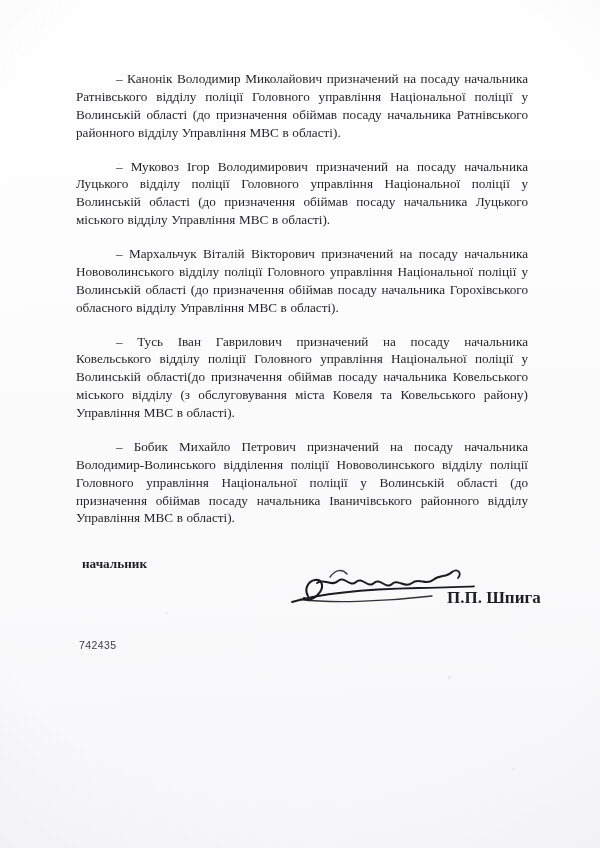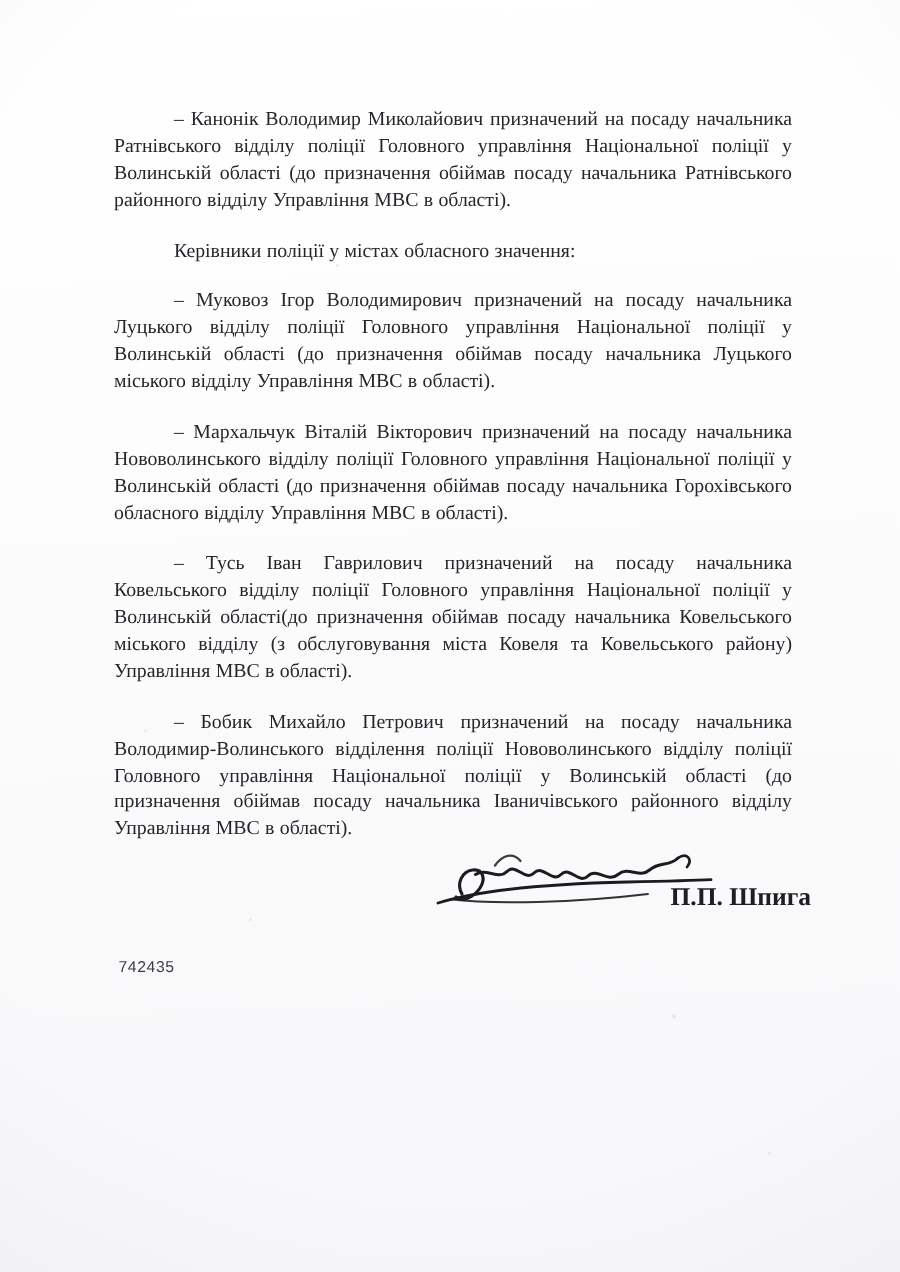--- a/index.html
+++ b/index.html
@@ -173,28 +173,28 @@
     <span class="speck" style="left:224px;top:176px;width:2px;height:2px;"></span>
     <span class="speck" style="left:166px;top:612px;width:2px;height:2px;"></span>
     <span class="speck" style="left:448px;top:676px;width:3px;height:3px;"></span>
     <span class="speck" style="left:512px;top:768px;width:2px;height:2px;"></span>
     <span class="speck" style="left:96px;top:486px;width:2px;height:2px;"></span>
     <span class="speck" style="left:379px;top:100px;width:2px;height:2px;"></span>
   </div>
 
   <div class="content">
     <p class="para lead">– Канонік Володимир Миколайович  призначений на посаду начальника Ратнівського відділу поліції Головного управління Національної поліції у Волинській області (до призначення обіймав посаду начальника Ратнівського районного відділу Управління МВС в області).</p>
-    <p class="para lead">Керівники поліції у містах обласного значення:</p>
     <p class="para lead">– Муковоз Ігор Володимирович призначений на посаду начальника Луцького відділу поліції Головного управління Національної поліції у Волинській області (до призначення обіймав посаду начальника Луцького міського відділу Управління МВС в області).</p>
     <p class="para lead">– Мархальчук Віталій Вікторович  призначений на посаду начальника Нововолинського відділу поліції Головного управління Національної поліції у Волинській області (до призначення обіймав посаду начальника Горохівського обласного відділу Управління МВС в області).</p>
     <p class="para lead">– Тусь Іван Гаврилович призначений на посаду начальника Ковельського відділу поліції Головного управління Національної поліції у Волинській області(до призначення обіймав посаду начальника Ковельського міського відділу (з обслуговування міста Ковеля та Ковельського району) Управління МВС в області).</p>
     <p class="para lead">– Бобик Михайло Петрович призначений на посаду начальника Володимир-Волинського відділення поліції Нововолинського відділу поліції Головного управління Національної поліції у Волинській області (до призначення обіймав посаду начальника Іваничівського районного відділу Управління МВС в області).</p>
   </div>
 
   <div class="sign-block">
+    <div class="sign-line">начальник</div>
   </div>
 
   <div class="signature-wrap">
     <svg width="200" height="58" viewBox="0 0 200 58" fill="none" xmlns="http://www.w3.org/2000/svg">
       <g stroke="#1b1c20" fill="none" stroke-linecap="round" stroke-linejoin="round">
         <path d="M22 40 C18 33, 22 25, 29 24 C36 23, 38 30, 34 36 C30 42, 22 46, 18 42" stroke-width="2.1"></path>
         <path d="M31 27 C38 22, 46 31, 52 25 C58 19, 64 32, 70 26 C76 20, 82 33, 88 27 C94 21, 100 34, 106 28 C112 22, 119 33, 126 27 C133 21, 140 30, 147 24 C154 18, 160 22, 166 16" stroke-width="2.0"></path>
         <path d="M166 16 C172 12, 176 17, 172 22" stroke-width="1.8"></path>
         <path d="M6 46 C36 37, 86 33, 132 32 C160 31.4, 176 31, 188 30.4" stroke-width="1.9"></path>
         <path d="M14 43.5 C44 47, 96 46, 146 40" stroke-width="1.3" opacity=".9"></path>

